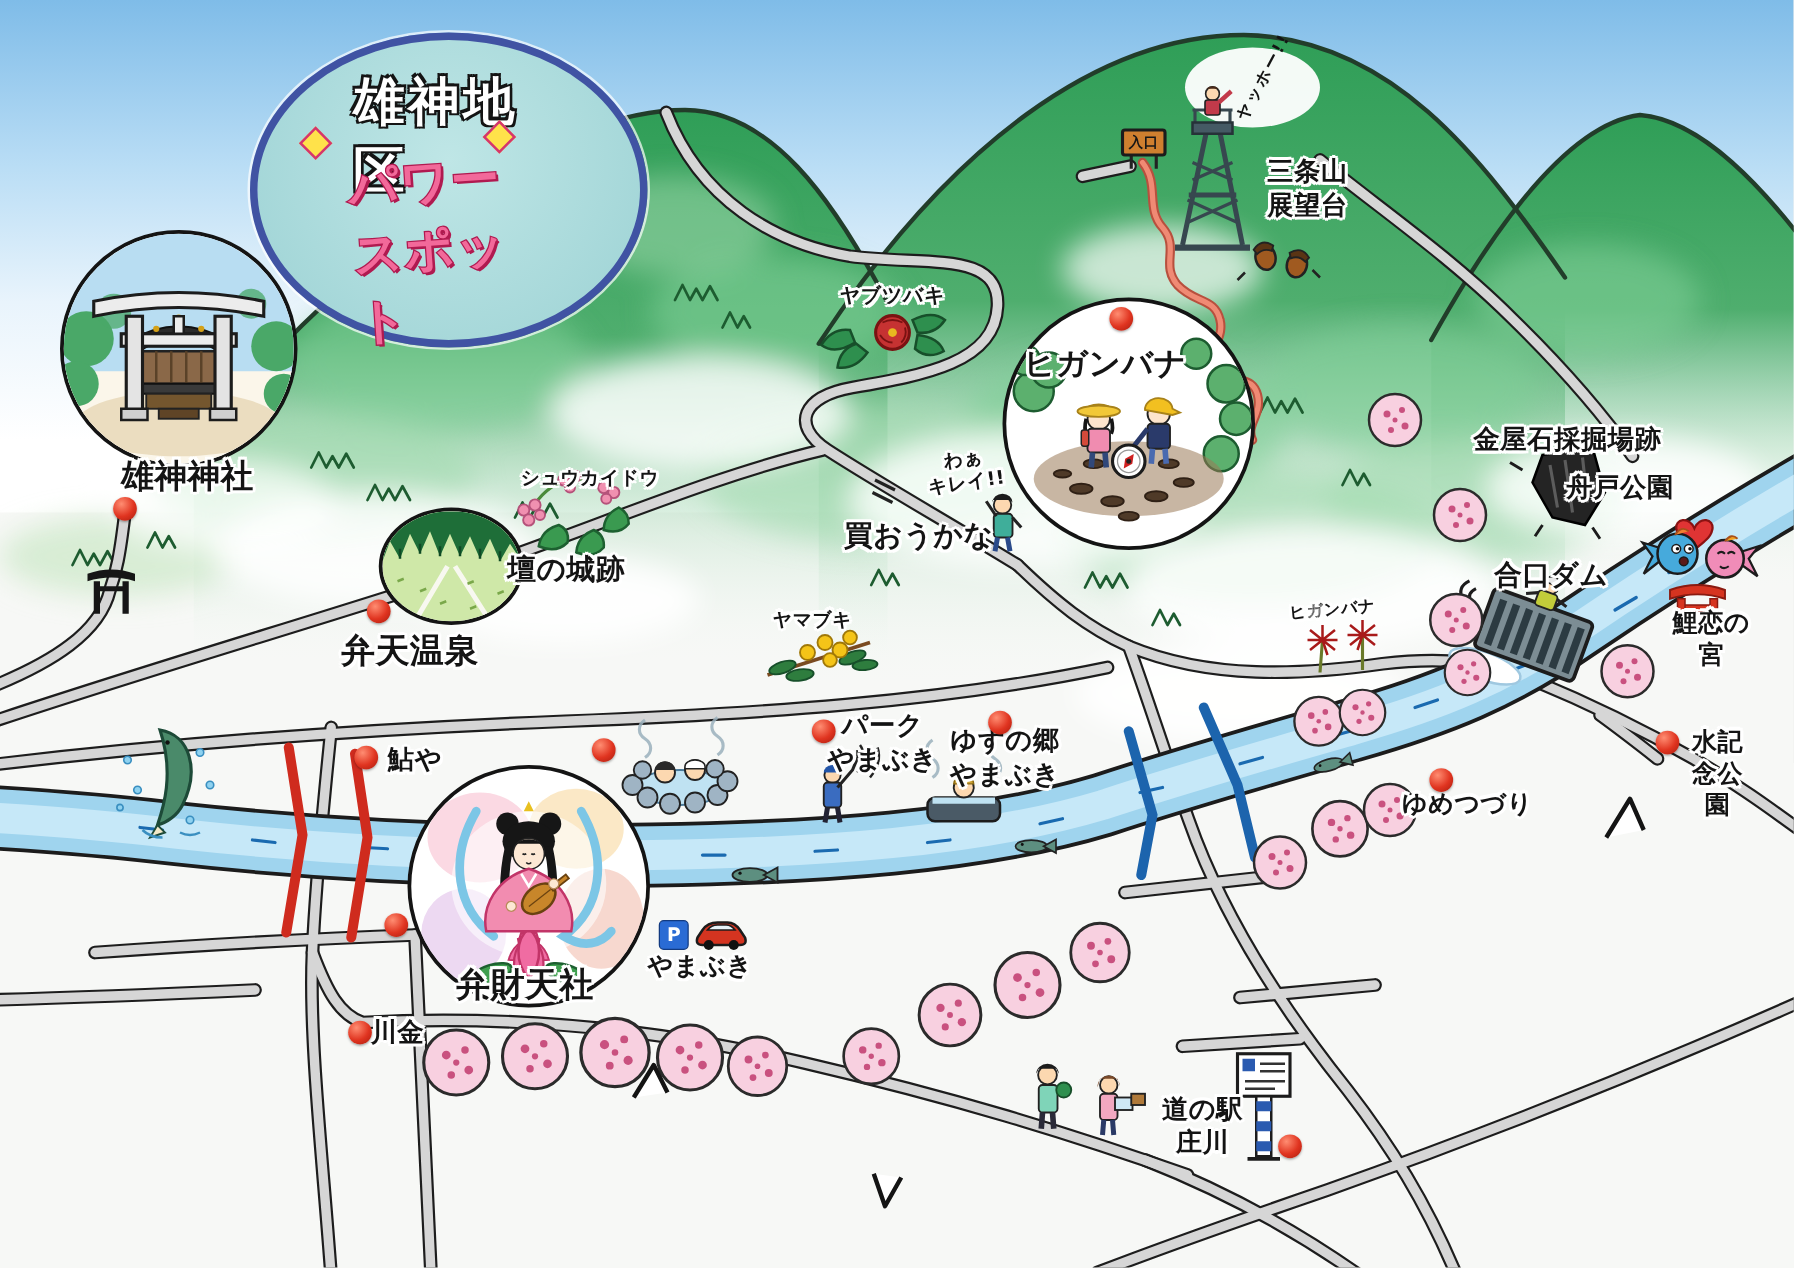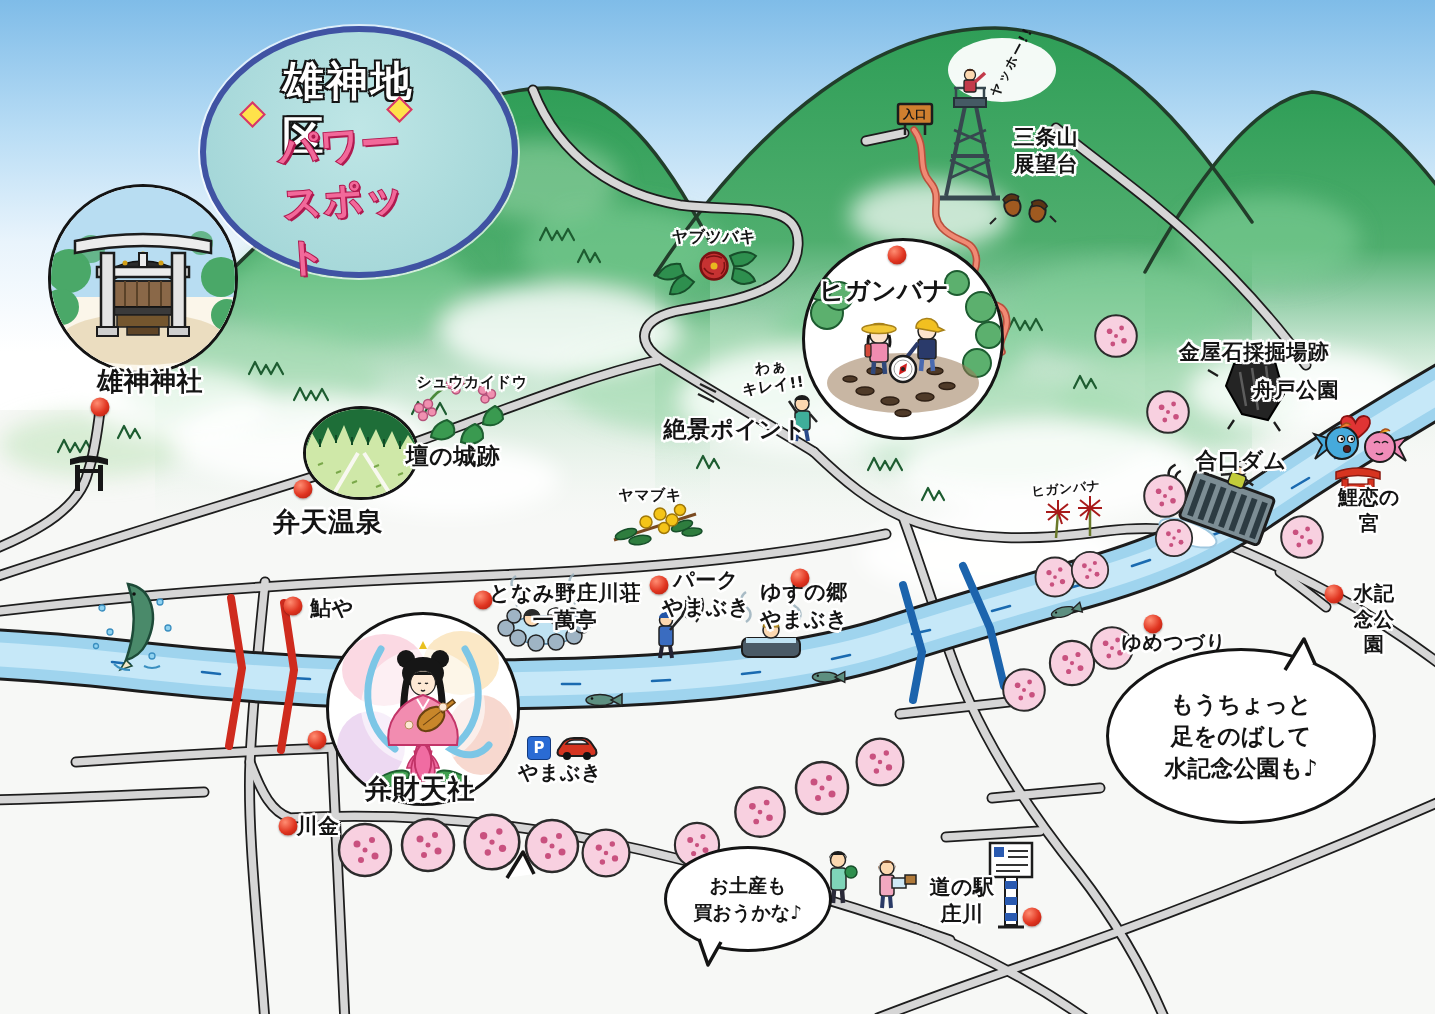--- a/index.html
+++ b/index.html
@@ -632,34 +632,32 @@
 <div class="lbl" style="left:150px;top:382px;font-size:26px">雄神神社</div>
 <div class="lbl" style="left:328px;top:522px;font-size:27px">弁天温泉</div>
 <div class="lbl" style="left:453px;top:457px;font-size:23px">壇の城跡</div>
 <div class="lbl" style="left:472px;top:383px;font-size:15px">シュウカイドウ</div>
 <div class="lbl" style="left:714px;top:237px;font-size:16px">ヤブツバキ</div>
 <div class="lbl" style="left:1046px;top:151px;font-size:21px">三条山
 展望台</div>
 <div class="lbl plain" style="left:1012px;top:62px;font-size:13px;transform:translate(-50%,-50%) rotate(-62deg);letter-spacing:2px">ヤッホー!!</div>
 <div class="lbl plain" style="left:915px;top:114px;font-size:11.5px;color:#161616">入口</div>
 <div class="lbl" style="left:884px;top:291px;font-size:25px;z-index:7">ヒガンバナ</div>
-<div class="lbl" style="left:735px;top:430px;font-size:23px">絶景ポイント</div>
+<div class="lbl" style="left:735px;top:430px;font-size:23px">買おうかな</div>
 <div class="lbl" style="left:772px;top:377px;font-size:15px;transform:translate(-50%,-50%) rotate(-8deg)">わぁ
 キレイ!!</div>
 <div class="lbl" style="left:650px;top:496px;font-size:15px">ヤマブキ</div>
 <div class="lbl" style="left:1066px;top:489px;font-size:13px;transform:translate(-50%,-50%) rotate(-5deg)">ヒガンバナ</div>
 <div class="lbl" style="left:1254px;top:352px;font-size:21px">金屋石採掘場跡</div>
 <div class="lbl" style="left:1296px;top:390px;font-size:21px">舟戸公園</div>
 <div class="lbl" style="left:1241px;top:461px;font-size:22px">合口ダム</div>
 <div class="lbl" style="left:1369px;top:511px;font-size:20px">鯉恋の宮</div>
 <div class="lbl" style="left:1374px;top:619px;font-size:20px">水記念公園</div>
 <div class="lbl" style="left:1174px;top:643px;font-size:20px">ゆめつづり</div>
 <div class="lbl" style="left:332px;top:608px;font-size:21px">鮎や</div>
-<div class="lbl" style="left:565px;top:607px;font-size:21px">となみ野庄川荘
-一萬亭</div>
 <div class="lbl" style="left:706px;top:594px;font-size:21px">パーク
 やまぶき</div>
 <div class="lbl" style="left:804px;top:606px;font-size:21px">ゆずの郷
 やまぶき</div>
 <div class="lbl" style="left:420px;top:789px;font-size:27px;z-index:7">弁財天社</div>
 <div class="lbl" style="left:560px;top:773px;font-size:20px">やまぶき</div>
 <div class="lbl" style="left:318px;top:826px;font-size:21px">川金</div>
 <div class="lbl" style="left:962px;top:901px;font-size:21px">道の駅
 庄川</div>
 
@@ -677,30 +675,21 @@
 <div class="dot" style="left:317px;top:740px"></div>
 <div class="dot" style="left:288px;top:826px"></div>
 <div class="dot" style="left:1032px;top:917px"></div>
 <div class="dot" style="left:1153px;top:624px"></div>
 <div class="dot" style="left:1334px;top:594px"></div>
 
 <svg class="tail" style="left:505px;top:849px" width="32" height="30">
   <path d="M2,29 L18,3 L29,25" fill="#fff" stroke="#141414" stroke-width="3.5" stroke-linejoin="round"></path>
 </svg>
 
-<div class="bubble" style="left:664px;top:846px;width:162px;height:100px;font-size:19px">
-  <span>お土産も
-買おうかな♪</span>
-</div>
 <svg class="tail" style="left:695px;top:938px" width="30" height="30">
   <path d="M4,1 L13,27 L26,4" fill="#fff" stroke="#141414" stroke-width="3.5" stroke-linejoin="round"></path>
 </svg>
 
-<div class="bubble" style="left:1106px;top:648px;width:264px;height:170px;font-size:23px">
-  <span>もうちょっと
-足をのばして
-水記念公園も♪</span>
-</div>
 <svg class="tail" style="left:1282px;top:636px" width="36" height="36">
   <path d="M3,34 L22,3 L33,28" fill="#fff" stroke="#141414" stroke-width="3.5" stroke-linejoin="round"></path>
 </svg>
 
 </div>
 
 </body></html>

